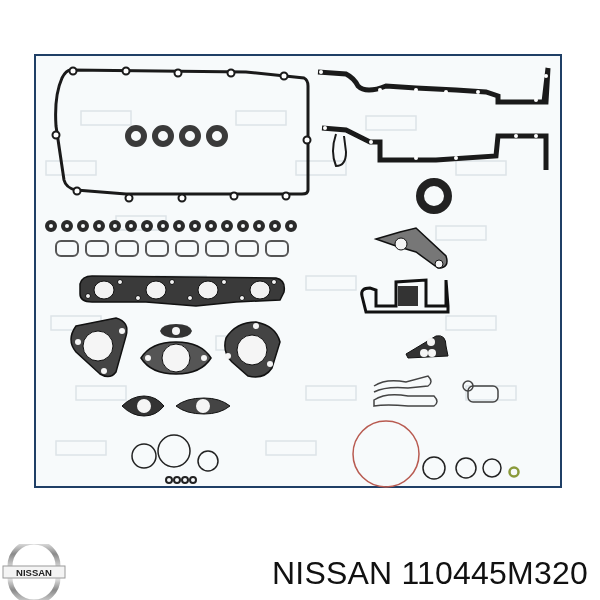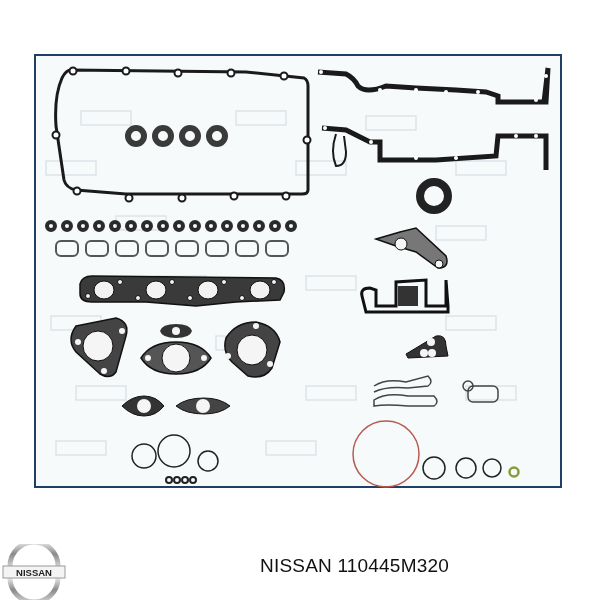--- a/index.html
+++ b/index.html
@@ -1,20 +1,20 @@
 <!DOCTYPE html>
 <html><head>
 <meta charset="utf-8">
 <style>
   html,body{margin:0;padding:0;background:#fff;}
   body{width:600px;height:600px;position:relative;overflow:hidden;font-family:"Liberation Sans",sans-serif;}
   .frame{position:absolute;left:34px;top:54px;width:528px;height:434px;border:2px solid #1f3f66;box-sizing:border-box;background:#f7fafb;}
   .frame svg{position:absolute;left:0;top:0;}
   .logo{position:absolute;left:2px;top:544px;width:64px;height:56px;}
-  .caption{position:absolute;left:260px;top:555px;font-size:19px;color:#111;letter-spacing:0.2px;white-space:nowrap;}
+  .caption{position:absolute;left:272px;top:555px;font-size:32px;color:#111;letter-spacing:0.2px;white-space:nowrap;}
 </style>
 </head>
 <body>
 
 <div class="frame">
   <svg width="528" height="434" viewBox="0 0 528 434">
 
     <g fill="none" stroke="#dde3e8" stroke-width="1.5">
       <rect x="45" y="55" width="50" height="14"></rect>
         <rect x="200" y="55" width="50" height="14"></rect>

